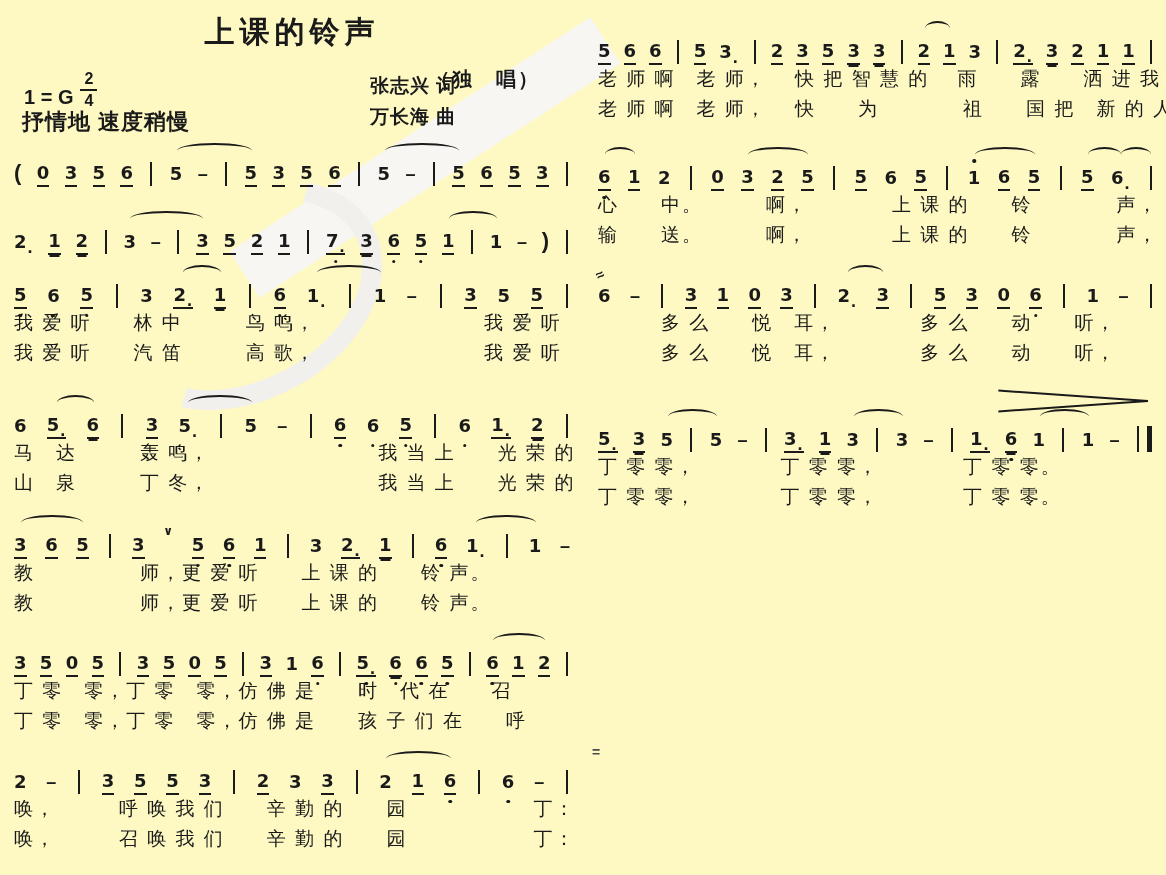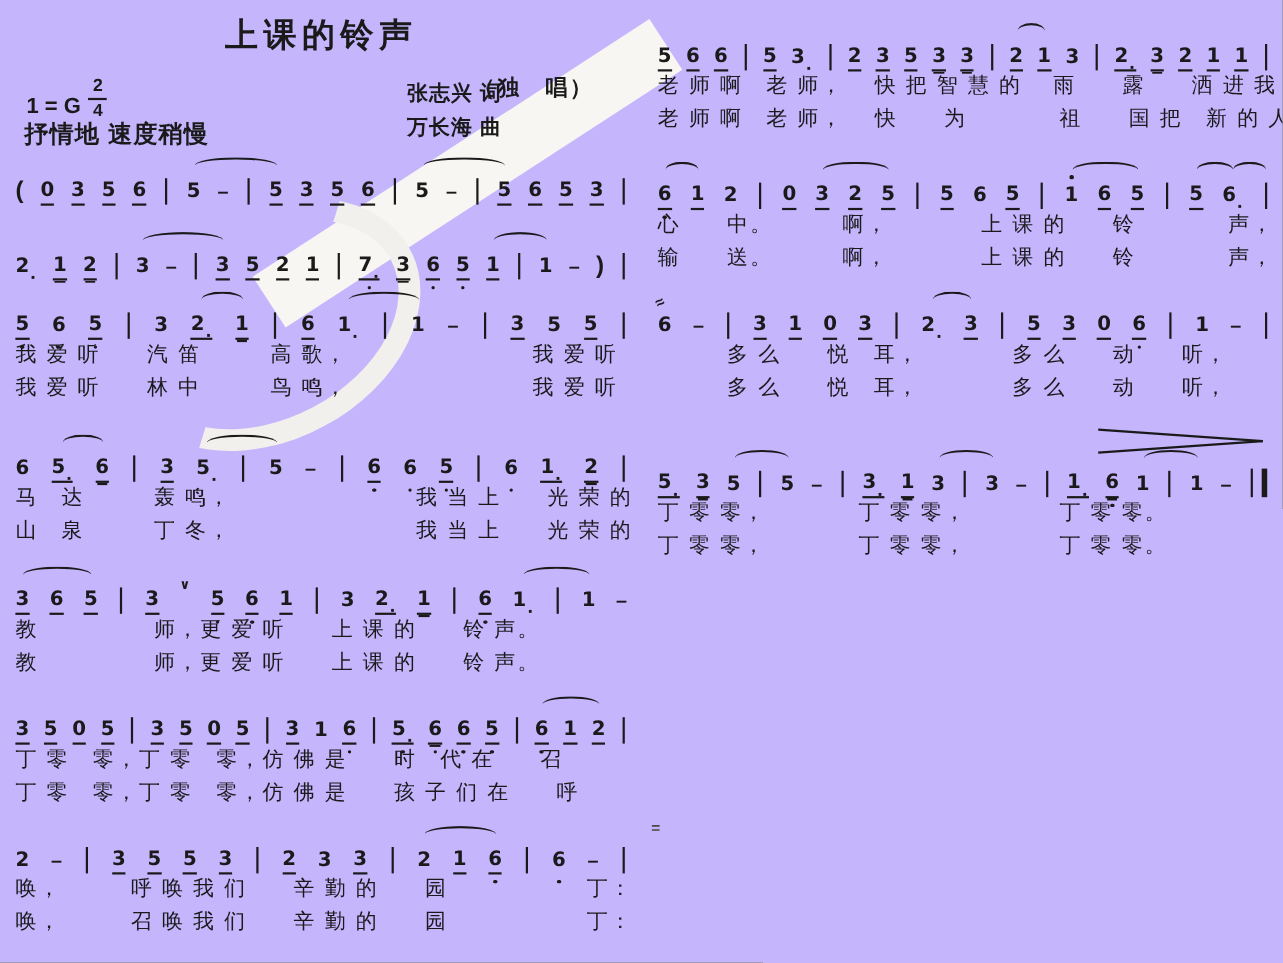--- a/index.html
+++ b/index.html
@@ -1,16 +1,16 @@
 <!DOCTYPE html>
 <html><head>
 <meta charset="utf-8">
 <style>
   html,body{margin:0;padding:0;background:#888;}
-  .page{position:relative;width:1166px;height:875px;background:#c4b5fd;overflow:hidden;
+  .page{position:relative;width:1166px;height:875px;background:#fef9c3;overflow:hidden;
         font-family:"Liberation Sans","DejaVu Sans",sans-serif;color:#1a1a1a;}
   
   .wm{position:absolute;pointer-events:none;}
   .wm1{left:100px;top:190px;width:250px;height:170px;border:20px solid #f1f0ec;
        border-top-color:transparent;border-left-color:transparent;border-radius:50%;
        transform:rotate(-28deg);}
   .wm2{left:210px;top:130px;width:430px;height:55px;background:#f7f6f2;transform:rotate(-33deg);}
   
   .title{position:absolute;left:14px;top:12px;width:556px;text-align:center;
          font-size:30px;font-weight:bold;letter-spacing:5px;}
@@ -338,22 +338,22 @@
           </span>
           <span class="tk tok">
             <span class="gw u1">
               <span class="g">5</span>
             </span>
           </span>
           <span class="tk bar"></span>
           <div class="arc" style="left: 169px; width: 37.5px;"></div>
           <div class="arc" style="left: 303px; width: 63.5px;"></div>
         </div>
+        <div class="lyric">我 爱 听　　林 中　　　鸟 鸣，　　　　　　　　我 爱 听</div>
         <div class="lyric">我 爱 听　　汽 笛　　　高 歌，　　　　　　　　我 爱 听</div>
-        <div class="lyric">我 爱 听　　林 中　　　鸟 鸣，　　　　　　　　我 爱 听</div>
       </div>
       <div class="system">
         <div class="notes">
           <span class="tk tok">
             <span class="gw">
               <span class="g">6</span>
             </span>
           </span>
           <span class="tk tok">
             <span class="gw u1">

